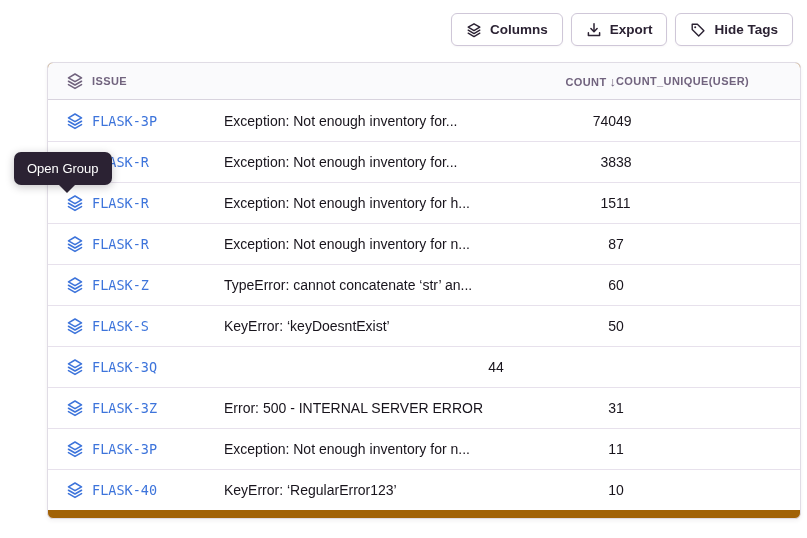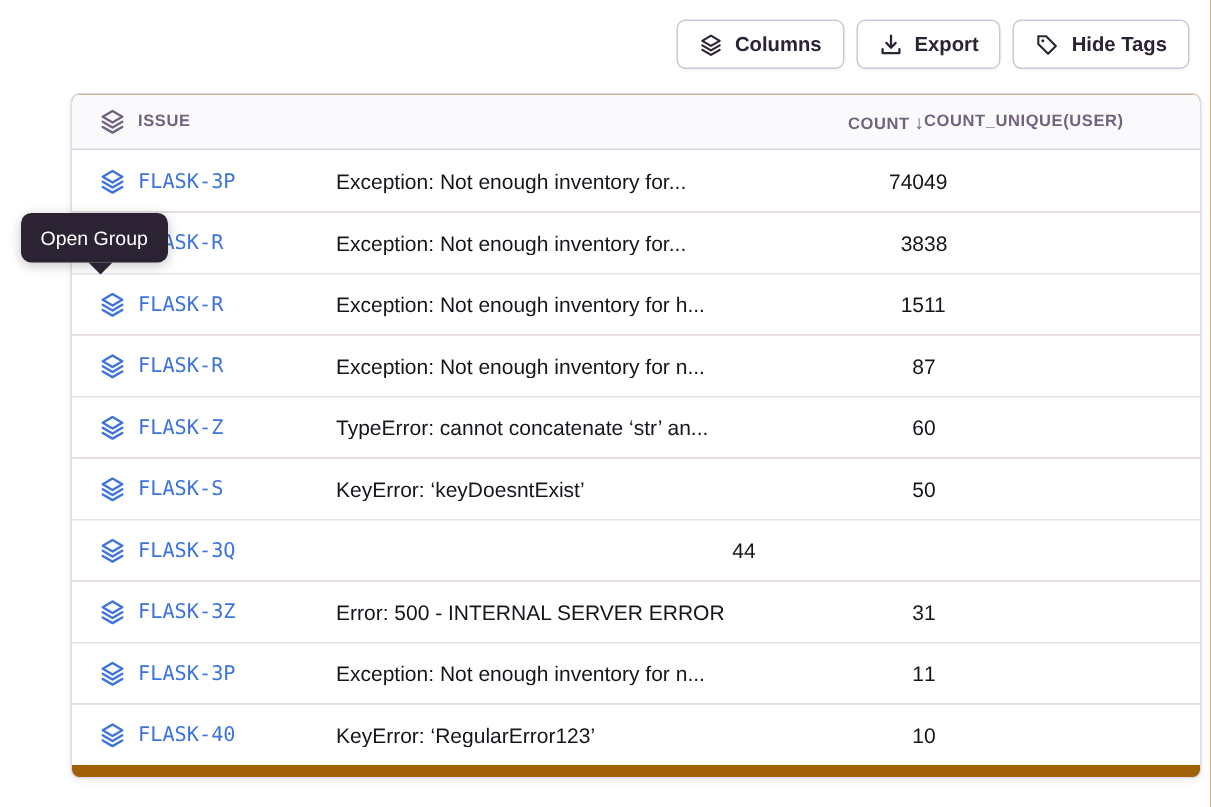--- a/index.html
+++ b/index.html
@@ -118,21 +118,21 @@
     font-size: 13px;
     font-weight: 400;
     margin-left: 3px;
     letter-spacing: 0;
   }
 
   
   .tooltip {
     position: absolute;
     left: 14px;
-    top: 142px;
+    top: 152px;
     height: 33px;
     line-height: 33px;
     padding: 0 13px;
     background: #2b2233;
     color: #ffffff;
     font-size: 13px;
     font-weight: 400;
     border-radius: 7px;
     z-index: 10;
     box-shadow: 0 2px 8px rgba(24,20,28,0.25);

